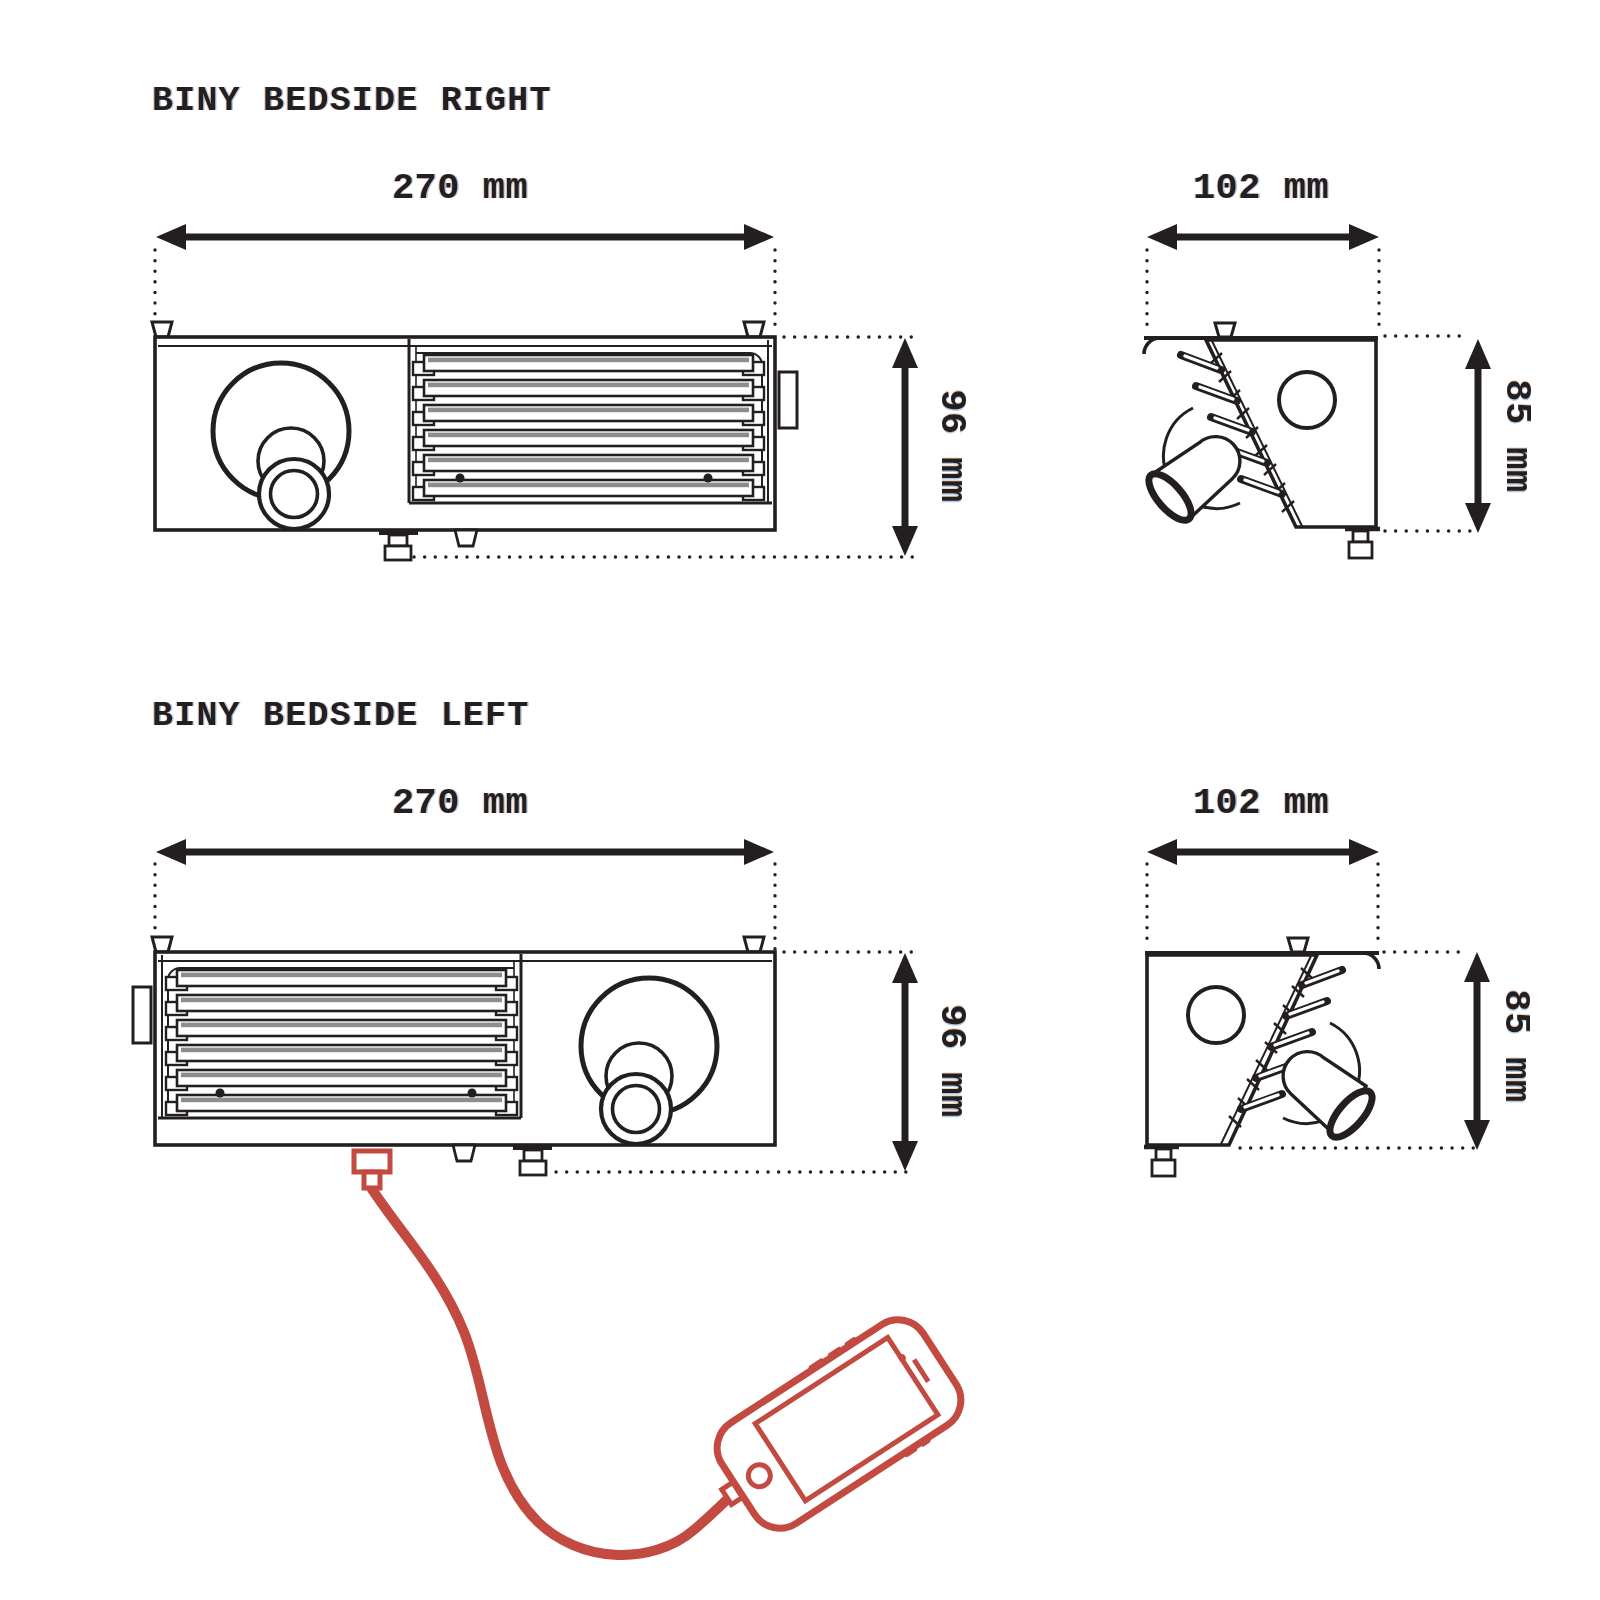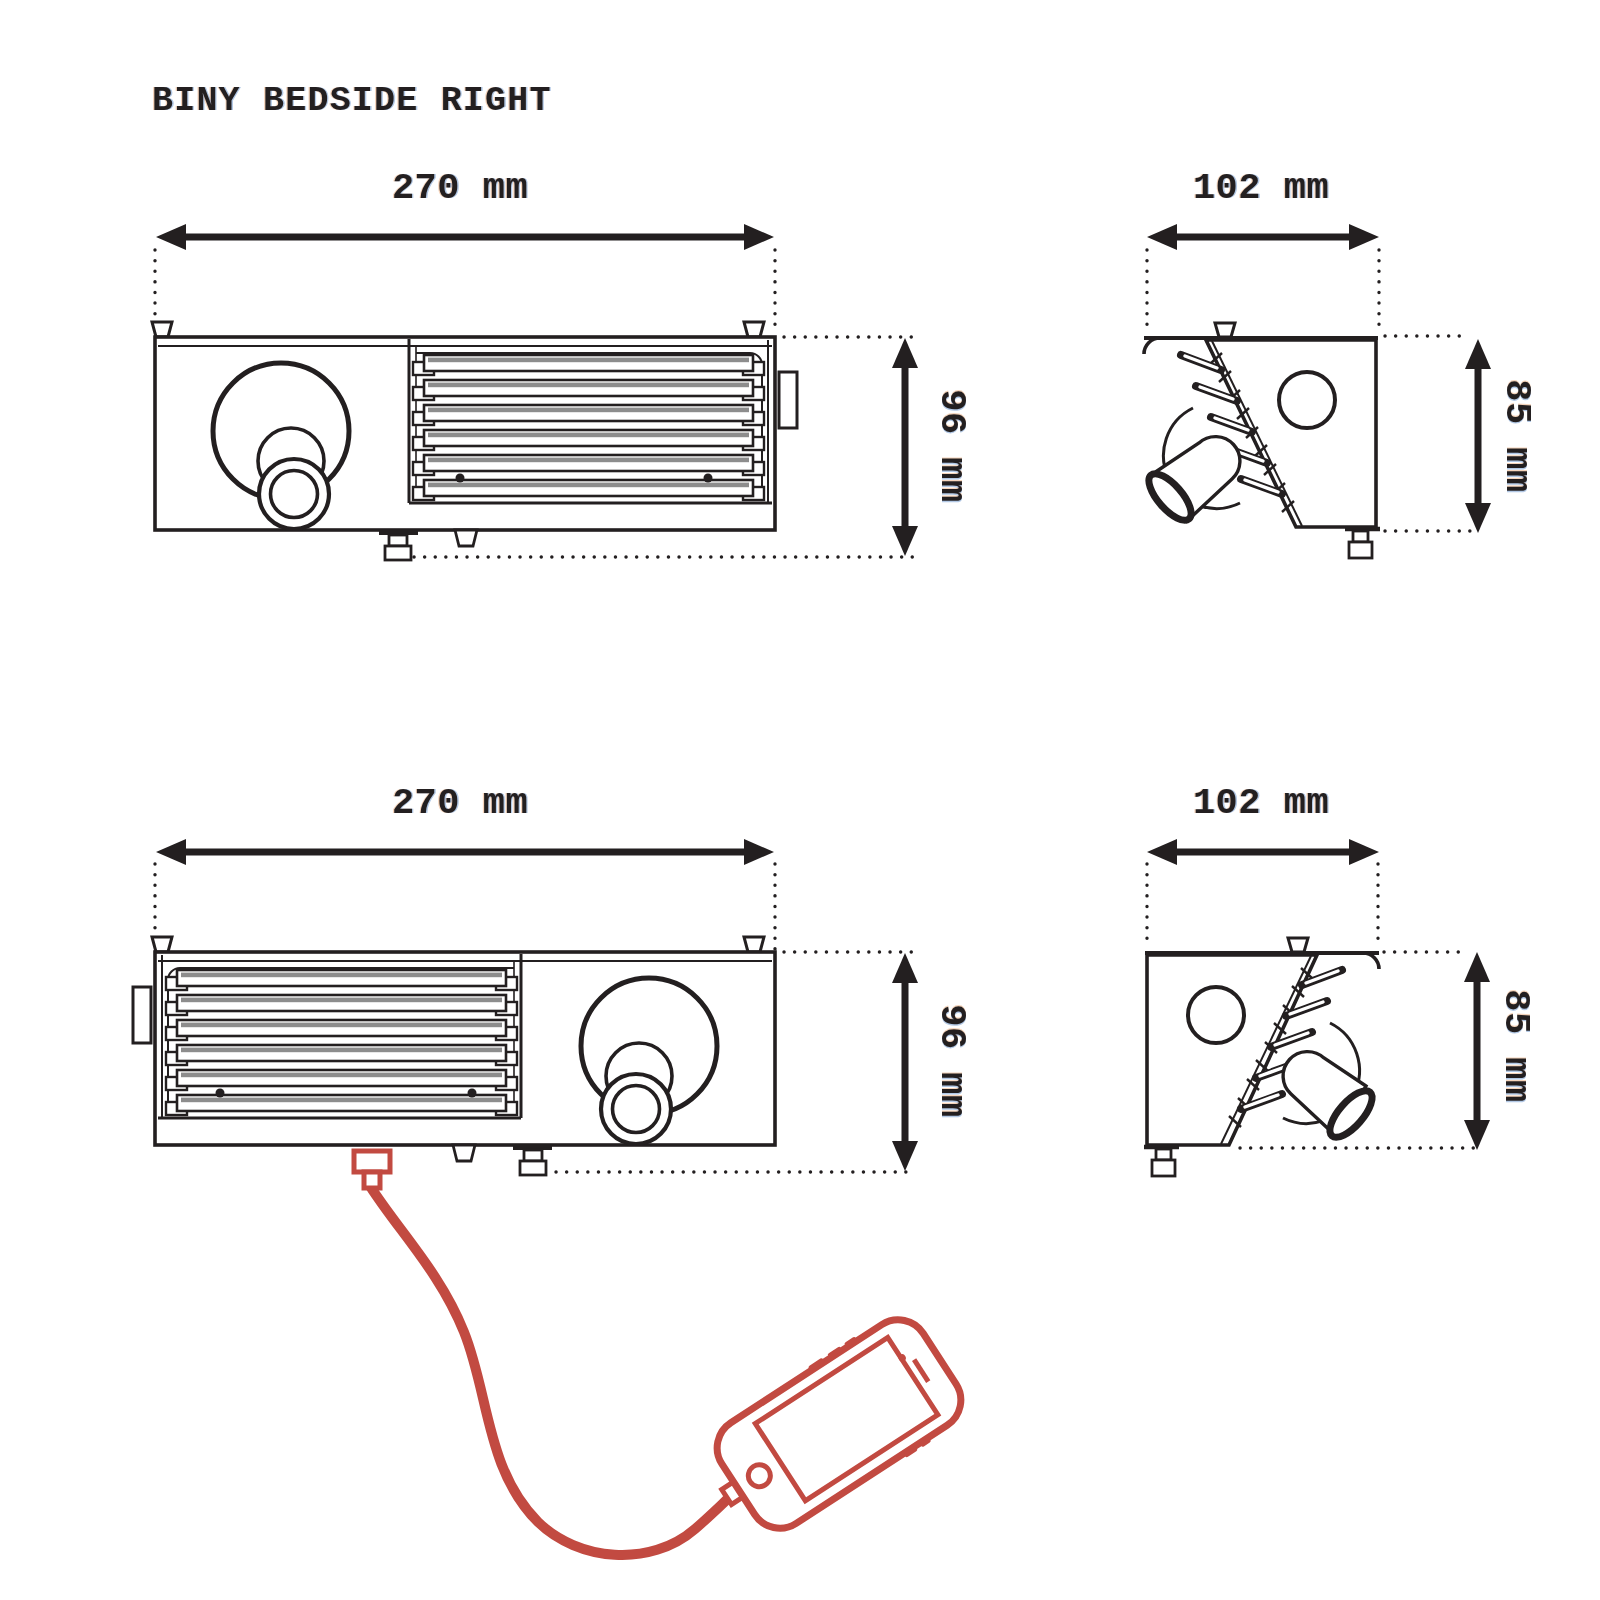--- a/index.html
+++ b/index.html
@@ -294,19 +294,20 @@
   </g>
 </svg>
 
   <div class="lbl title" style="left:104px;top:84px">BINY BEDSIDE RIGHT</div>
 
   <div class="lbl dim" style="left:412px;top:188px">270 mm</div>
   <div class="lbl dim" style="left:1213px;top:188px">102 mm</div>
   <div class="lbl dim vert" style="left:903px;top:446px">96 mm</div>
   <div class="lbl dim vert" style="left:1468px;top:436px">85 mm</div>
 
+  <div class="lbl title" style="left:104px;top:699px">BINY BEDSIDE LEFT</div>
 
   <div class="lbl dim" style="left:412px;top:803px">270 mm</div>
   <div class="lbl dim" style="left:1213px;top:803px">102 mm</div>
   <div class="lbl dim vert" style="left:903px;top:1061px">96 mm</div>
   <div class="lbl dim vert" style="left:1467px;top:1046px">85 mm</div>
 
 </div>
 
 </body></html>

